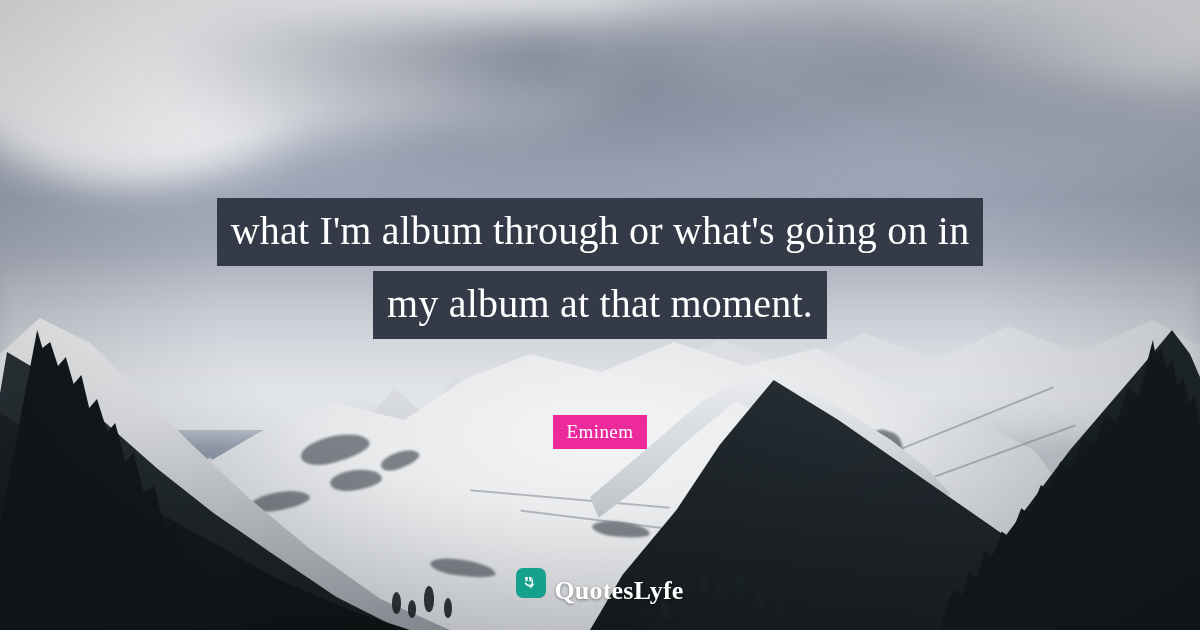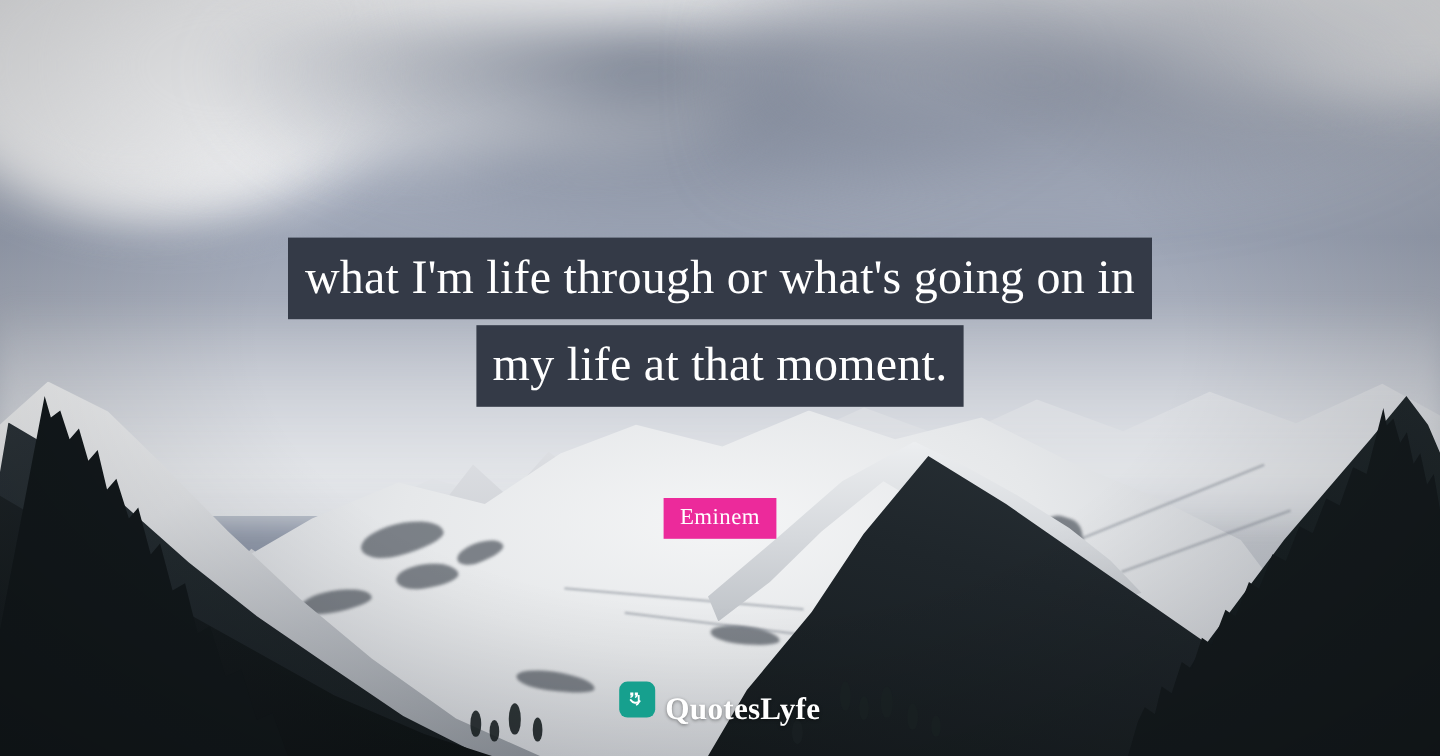--- a/index.html
+++ b/index.html
@@ -324,22 +324,22 @@
     <div class="tree t6"></div>
     <div class="tree t7"></div>
     <div class="tree t8"></div>
     <div class="tree t9"></div>
     <div class="tree t10"></div>
 
     <div class="vignette"></div>
   </div>
 
   <div class="quote-block">
-    <span class="qline">what I'm life through or what's going on in</span>
-    <span class="qline">my life at that moment.</span>
+    <span class="qline">what I'm album through or what's going on in</span>
+    <span class="qline">my album at that moment.</span>
   </div>
 
   <div class="author-wrap">
     <span class="author-badge">Eminem</span>
   </div>
 
   <div class="brand">
     <span class="brand-mark">
       <svg width="20" height="20" viewBox="0 0 20 20" aria-hidden="true">
 

